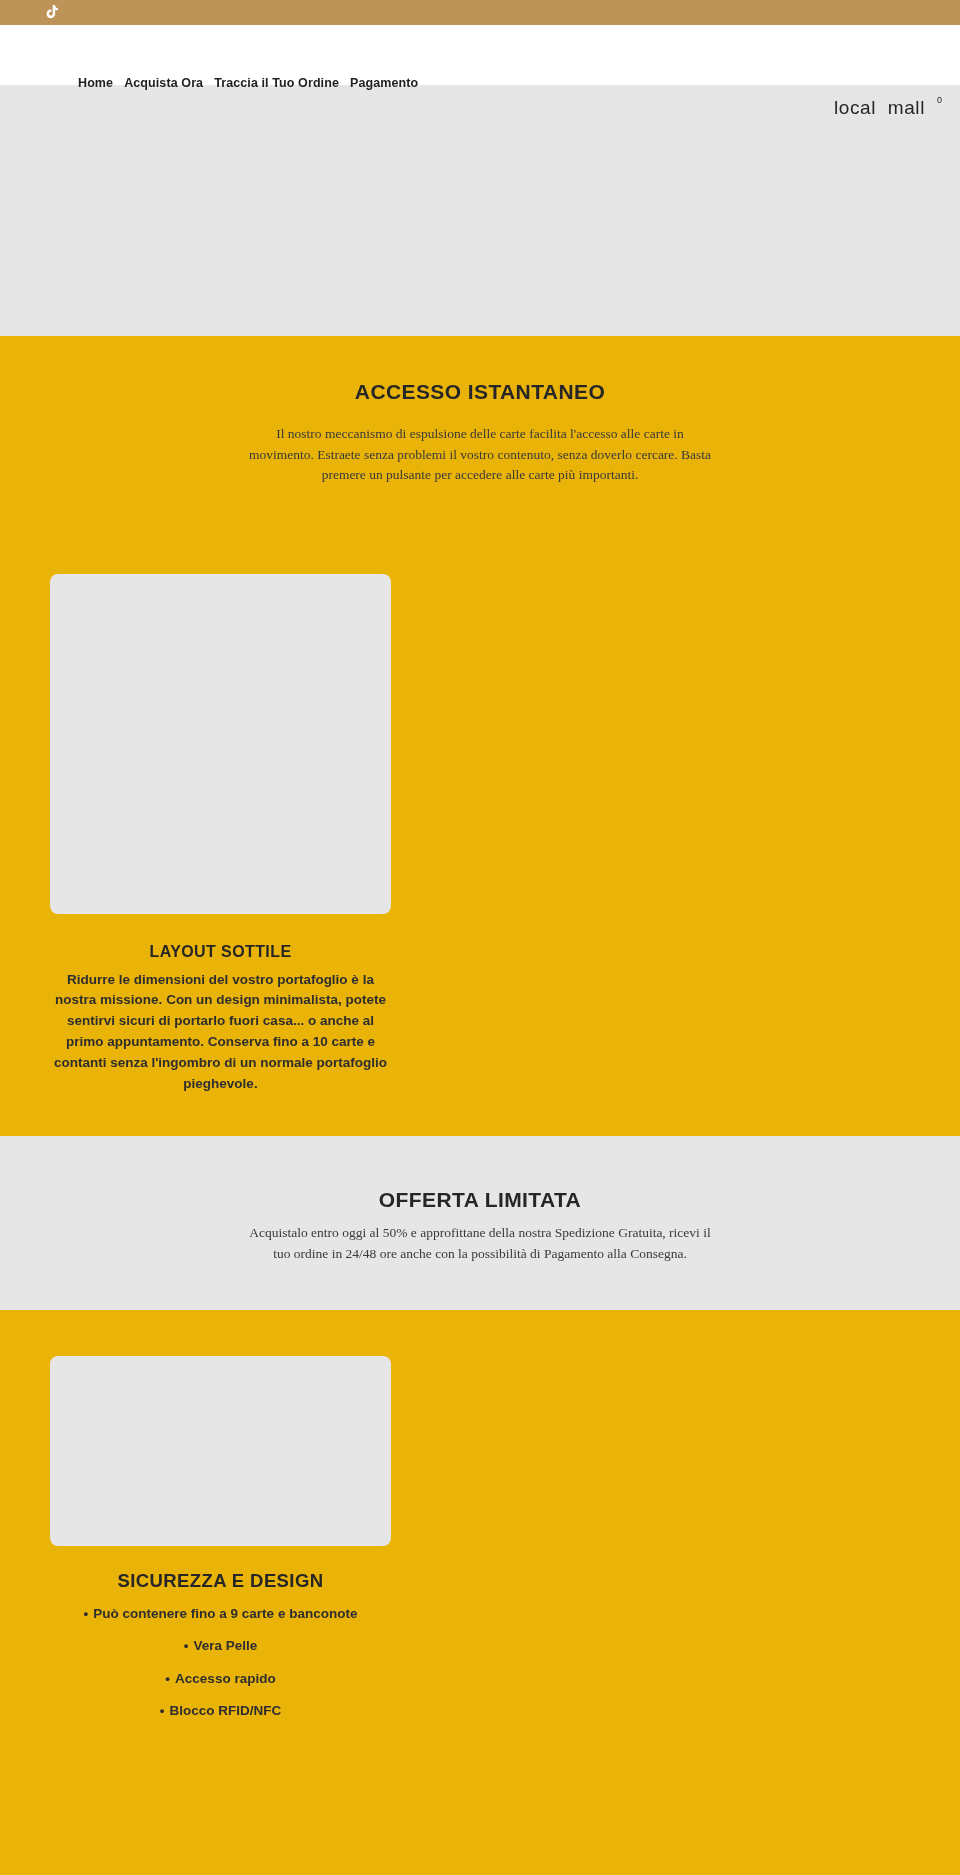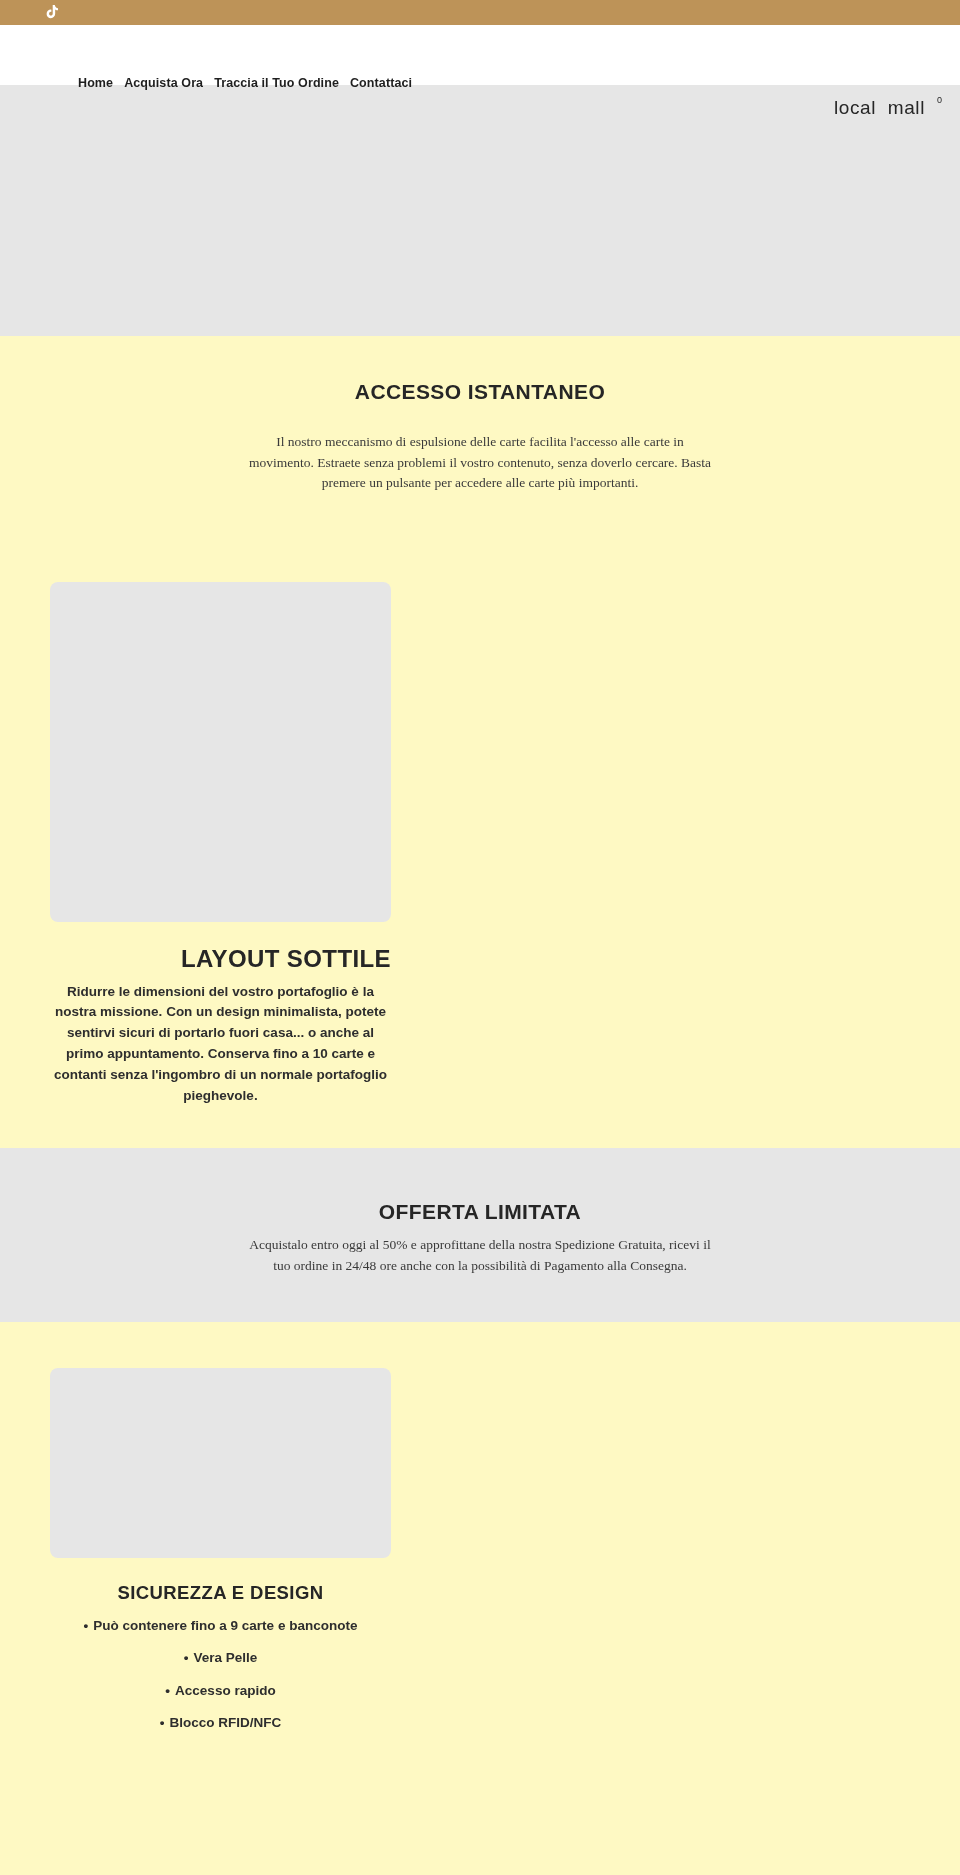--- a/index.html
+++ b/index.html
@@ -14,21 +14,21 @@
     font-family: "Liberation Sans", sans-serif;
     color: #2b2b2b;
     -webkit-font-smoothing: antialiased;
   }
 
   .page {
     width: 960px;
     min-height: 1875px;
     position: relative;
     overflow: hidden;
-    background: #fef9c3;
+    background: #eab308;
   }
 
   
   .topbar {
     width: 100%;
     height: 25px;
     background: #bd9358;
     display: flex;
     align-items: center;
     padding-left: 46px;
@@ -131,40 +131,40 @@
 
   .serif-body {
     font-family: "Liberation Serif", serif;
     font-size: 13.5px;
     line-height: 1.52;
     color: #3a3a3a;
     text-align: center;
   }
 
   .accesso-copy {
-    margin: 28px auto 0;
+    margin: 20px auto 0;
     width: 470px;
   }
 
   
   .media-card {
     background: #e6e6e6;
     border-radius: 8px;
   }
 
   .card-sottile {
     width: 341px;
     height: 340px;
     margin: 88px 0 0 50px;
   }
 
   .h-sottile {
-    font-size: 24px;
-    margin-top: 23px;
-    text-align: right;
+    font-size: 16px;
+    margin-top: 29px;
+    text-align: center;
     width: 341px;
     margin-left: 50px;
   }
 
   .sans-body {
     font-family: "Liberation Sans", sans-serif;
     font-weight: 600;
     font-size: 13.5px;
     line-height: 1.55;
     color: #2e2e2e;
@@ -235,21 +235,21 @@
         <path fill="#ffffff" d="M16.3 0h-3.9v16.1c0 1.9-1.5 3.5-3.4 3.5s-3.4-1.6-3.4-3.5 1.5-3.5 3.3-3.5c.3 0 .7.1 1 .1V8.7c-.3 0-.6-.1-1-.1C4.5 8.6 1 12.1 1 16.6S4.5 24.6 9 24.6s8-3.6 8-8.1V8.3c1.5 1.1 3.3 1.7 5.3 1.7V6.1c-3 0-5.5-2.5-6-6.1z"></path>
       </svg>
     </a>
   </div>
 
   <div class="header">
     <nav class="nav">
       <a class="nav-item" href="#" id="nav0">Home</a>
       <a class="nav-item" href="#" id="nav1">Acquista Ora</a>
       <a class="nav-item" href="#" id="nav2">Traccia il Tuo Ordine</a>
-      <a class="nav-item" href="#" id="nav3">Contattaci</a>
+      <a class="nav-item" href="#" id="nav3">Pagamento</a>
     </nav>
 
     <div class="brand-cluster">
       <span class="brand-name">local  mall</span>
       <span class="cart-count">0</span>
     </div>
   </div>
 
   <div class="hero"></div>
 

